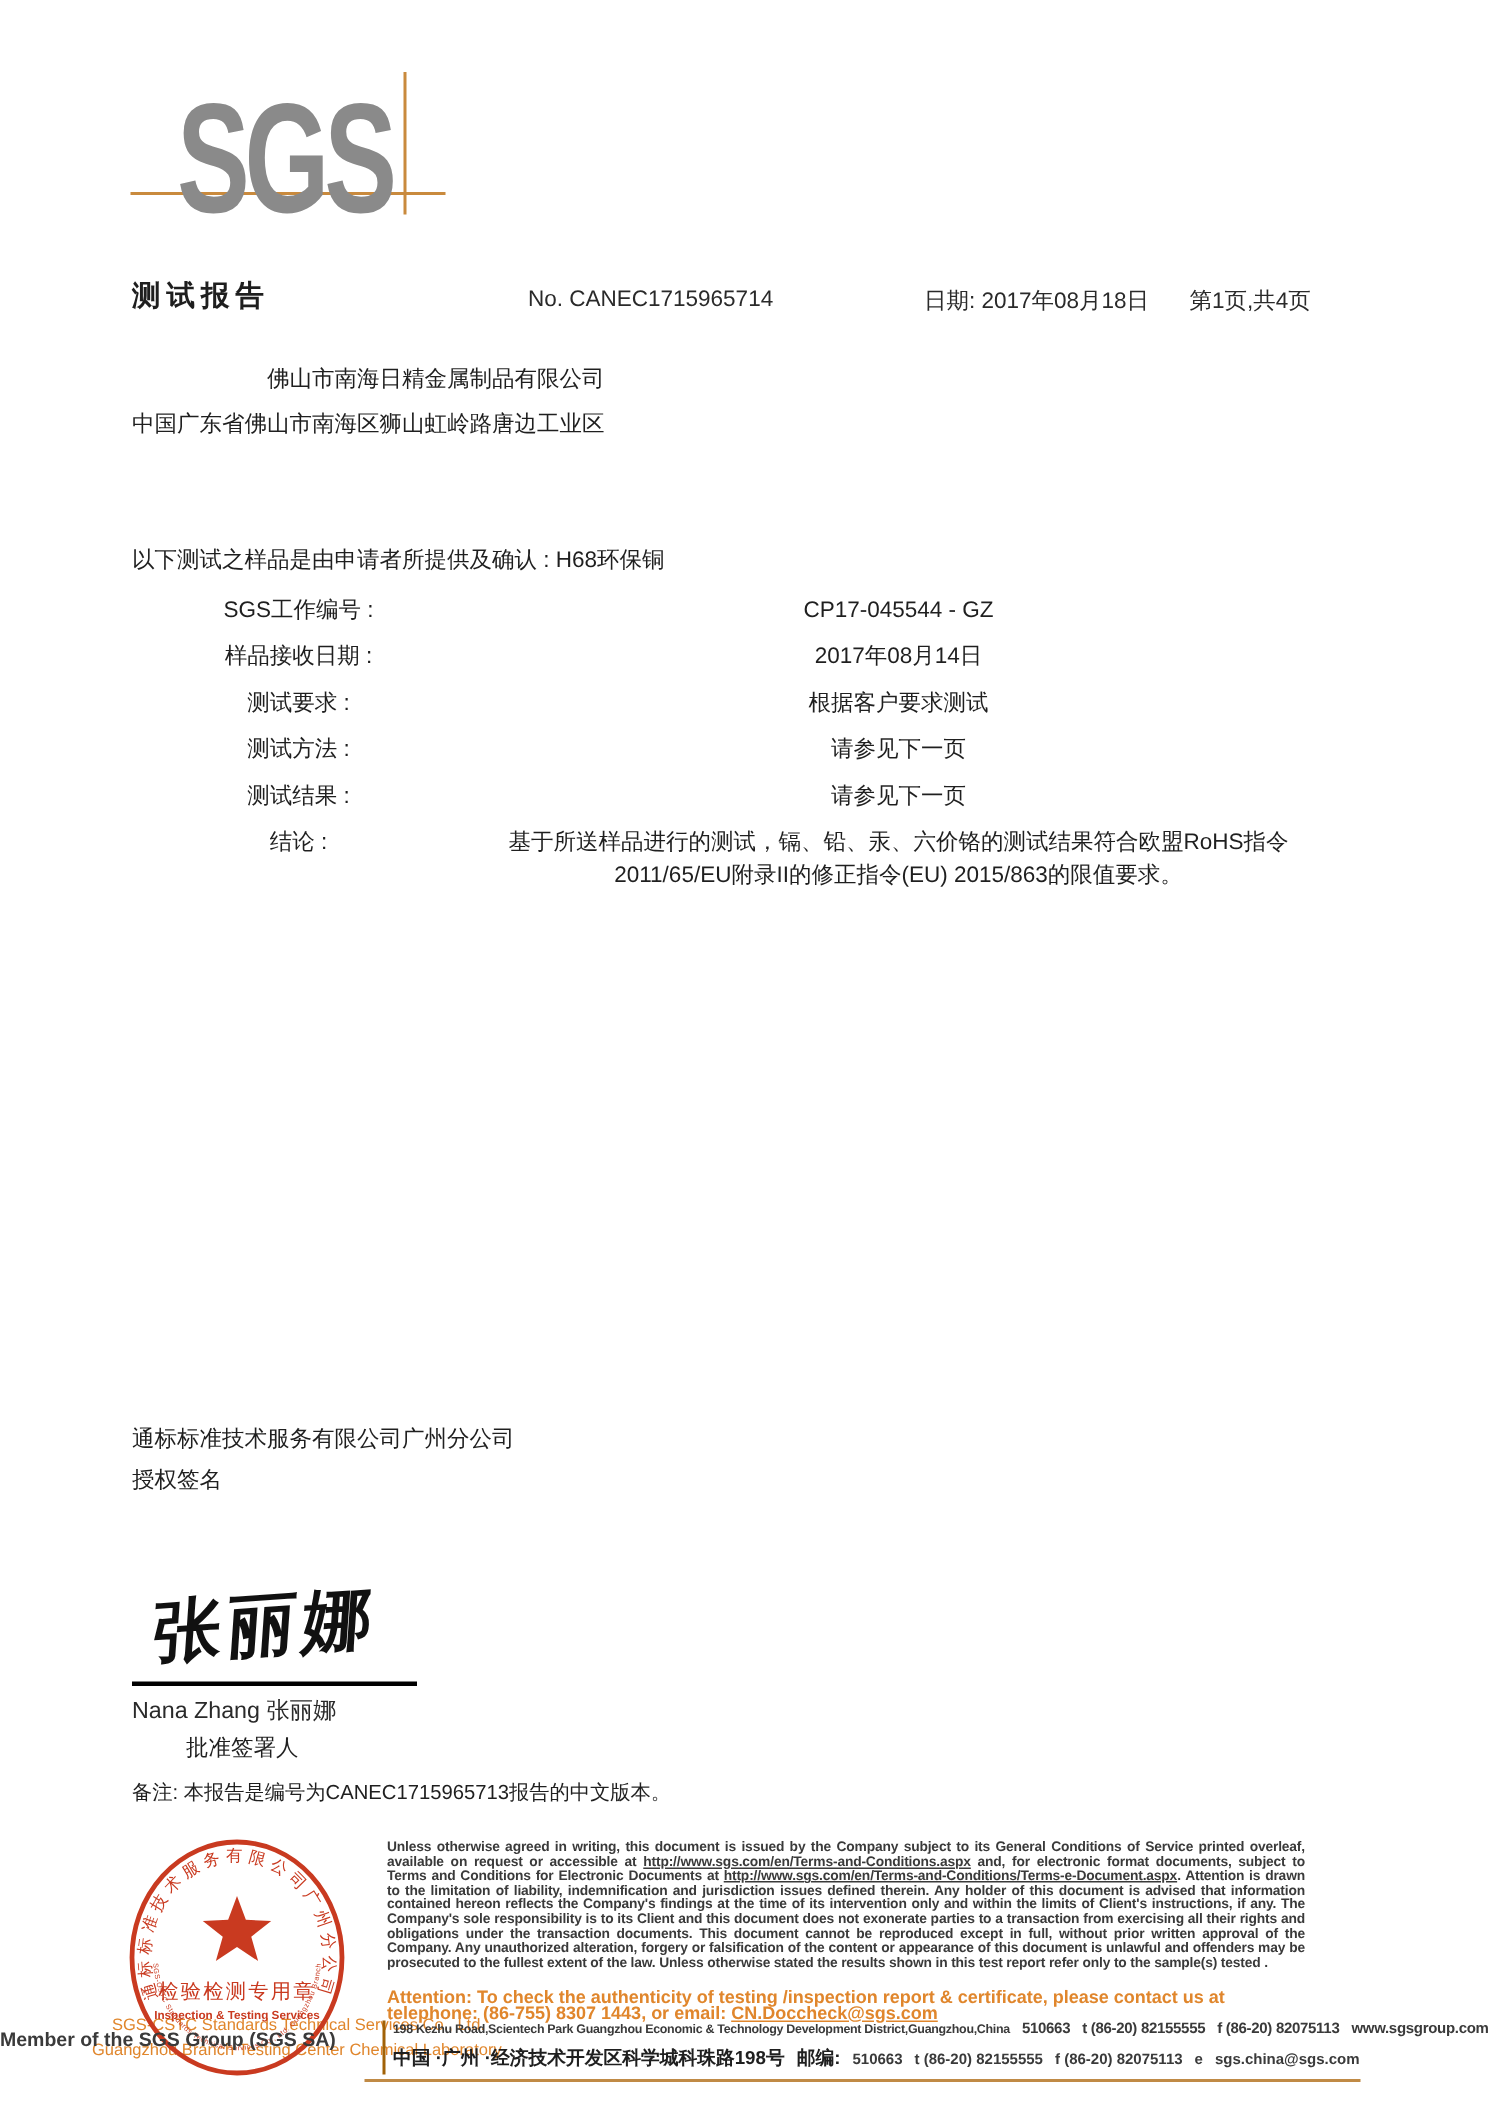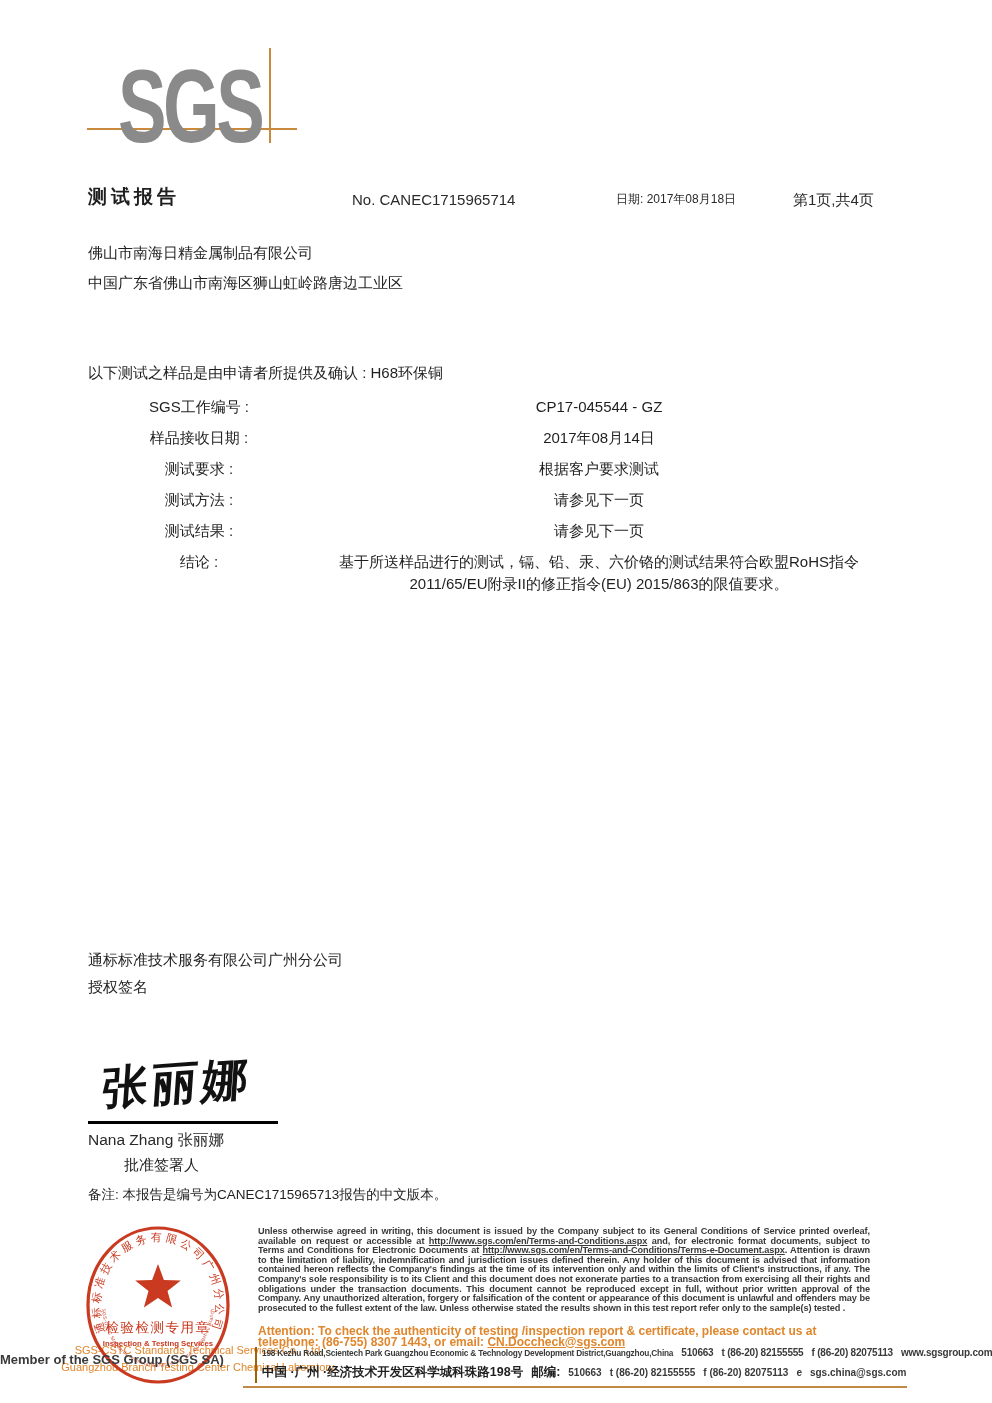--- a/index.html
+++ b/index.html
@@ -9,24 +9,24 @@
 
   
   .logo-text{position:absolute;left:118px;top:54px;font-size:104px;line-height:1;font-weight:bold;
              color:#8a8a8a;letter-spacing:-5px;transform:scaleX(0.70);transform-origin:left top;}
   .logo-vline{position:absolute;left:269px;top:48px;width:2px;height:95px;background:#c98a3d;}
   .logo-hline{position:absolute;left:87px;top:128px;width:210px;height:2px;background:#c98a3d;}
 
   
   .doc-title{left:88px;top:184px;font-size:19px;font-weight:bold;letter-spacing:4px;color:#1e1e1e;}
   .report-no{left:352px;top:191px;font-size:15px;color:#2a2a2a;}
-  .hdr-date{left:616px;top:191px;font-size:12px;color:#2a2a2a;}
+  .hdr-date{left:616px;top:191px;font-size:15px;color:#2a2a2a;}
   .hdr-pages{left:793px;top:191px;font-size:15px;color:#2a2a2a;}
 
-  .applicant{left:88px;top:238px;font-size:15px;line-height:30px;color:#1f1f1f;}
+  .applicant{left:88px;top:238px;font-size:15px;line-height:30px;color:#1f1f1f;text-align:right;}
   .intro{left:88px;top:364px;font-size:15px;color:#1f1f1f;}
 
   .info-table{left:88px;top:396px;width:800px;}
   .info-row{display:flex;margin-bottom:9px;font-size:15px;line-height:22px;color:#1f1f1f;text-align:center;}
   .info-label{width:222px;flex-shrink:0;}
   .info-value{flex:1;}
 
   .signoff{left:88px;top:946px;font-size:15px;line-height:27px;color:#1f1f1f;}
 
   .signature{left:104px;top:1058px;font-size:46px;font-weight:bold;color:#111;

